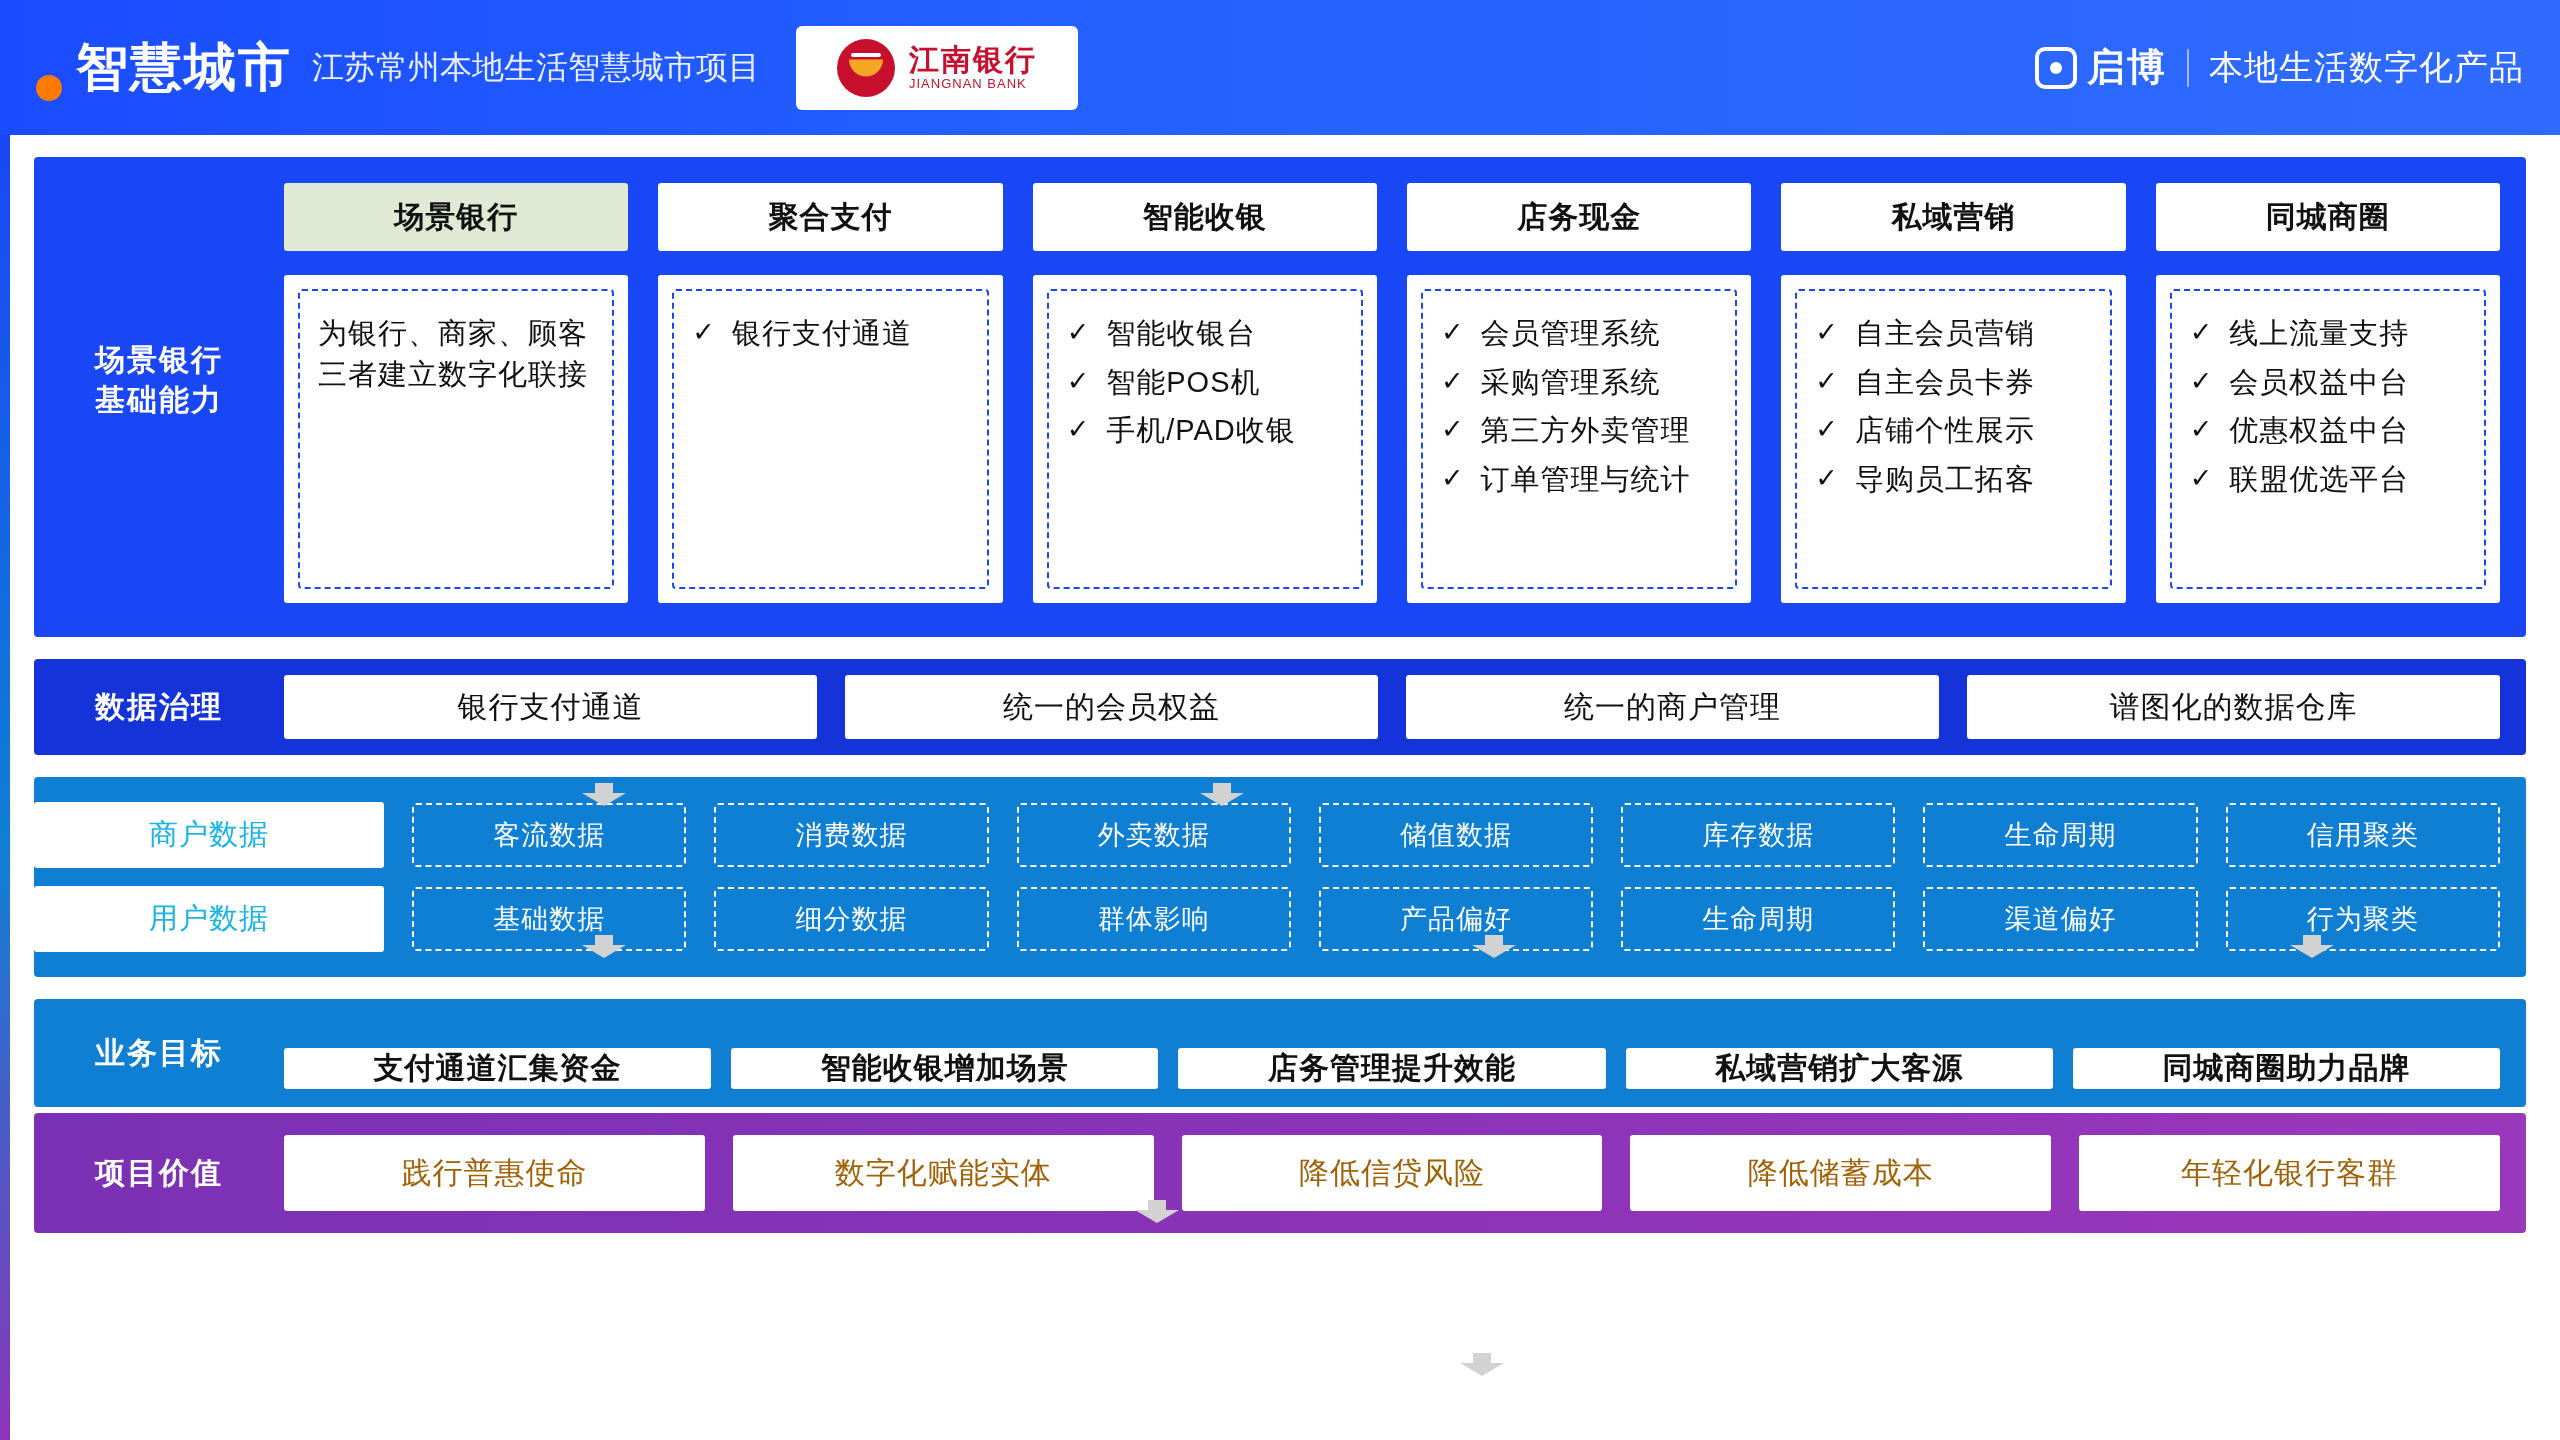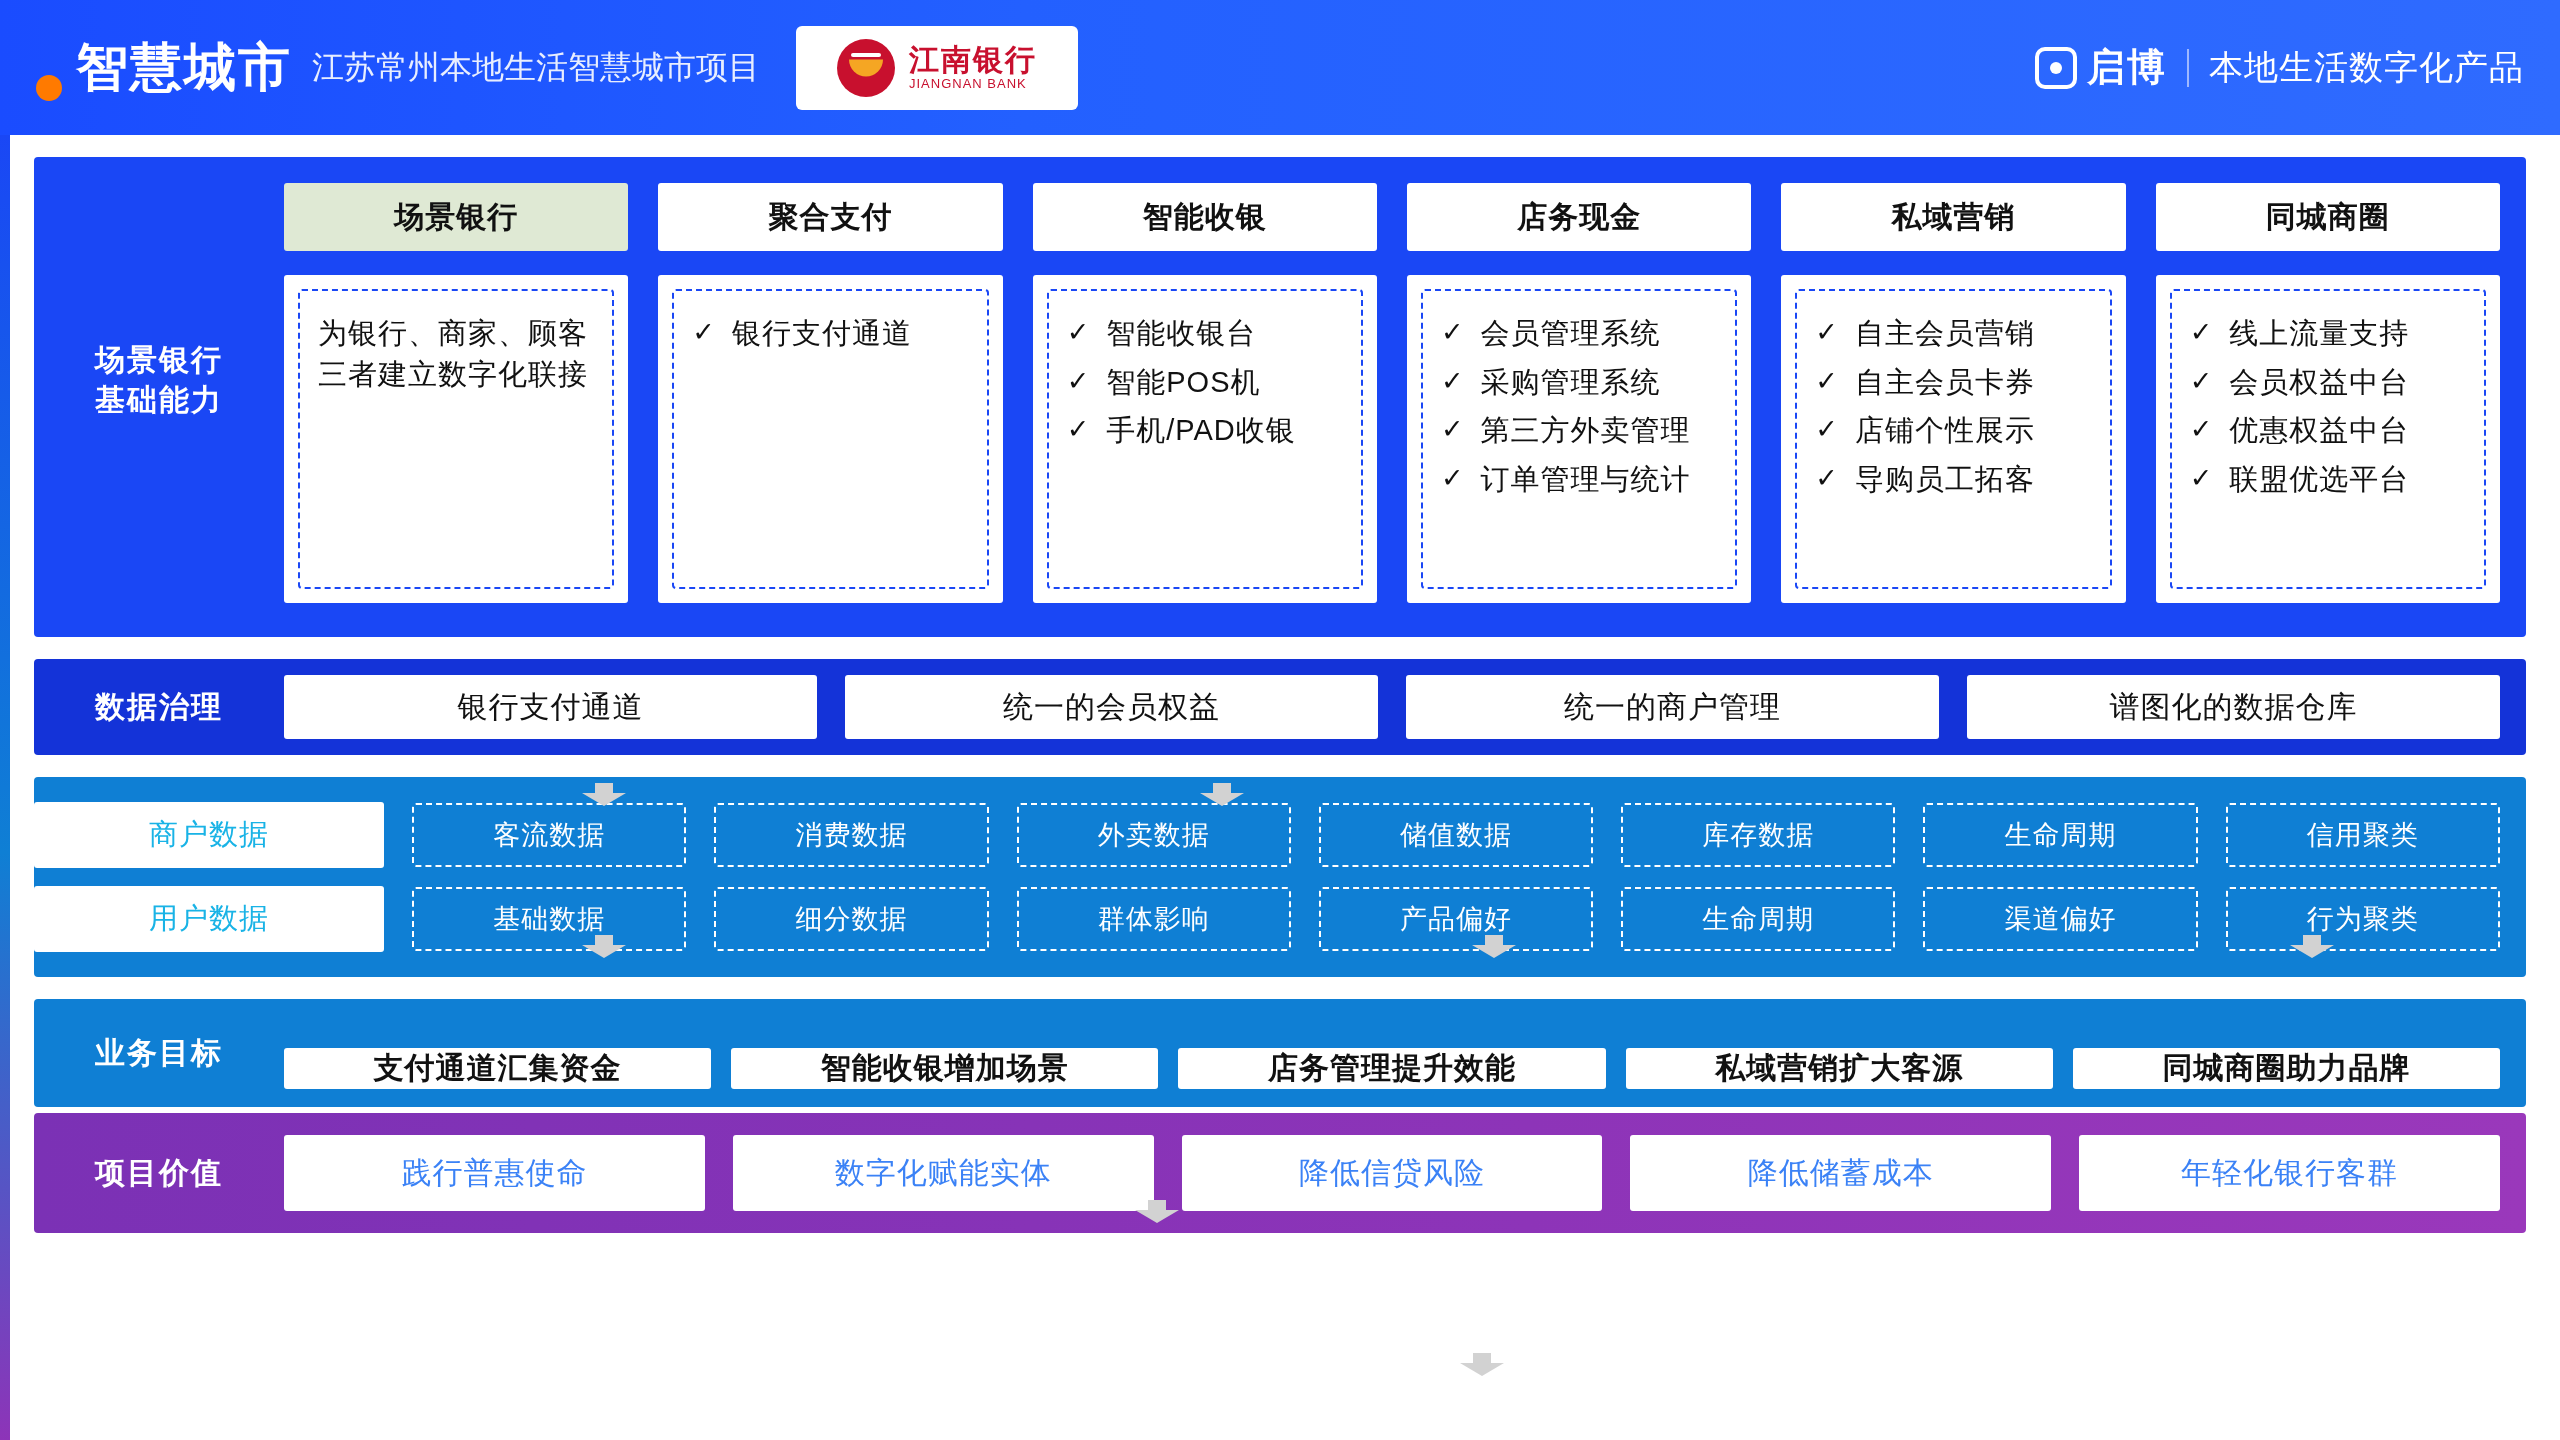--- a/index.html
+++ b/index.html
@@ -149,21 +149,21 @@
     display:flex;align-items:center;justify-content:center;
     font-size:30px;font-weight:bold;color:#111;letter-spacing:1px;
   }
 
   
   .sec5{background:linear-gradient(90deg,#7b31b5 0%,#8d34b8 60%,#9a38bb 100%);height:120px;margin-top:6px;}
   .sec5 .band-body{gap:28px;padding:22px 26px 22px 0;}
   .vbox{
     flex:1;background:#ffffff;border-radius:3px;
     display:flex;align-items:center;justify-content:center;
-    font-size:30px;color:#3b82f6;letter-spacing:1px;
+    font-size:30px;color:#a16207;letter-spacing:1px;
   }
 
   
   .arrow{
     position:absolute;width:44px;height:22px;
   }
   .arrow:before{
     content:"";position:absolute;left:13px;top:0;width:18px;height:11px;background:#d2d2d2;
   }
   .arrow:after{

